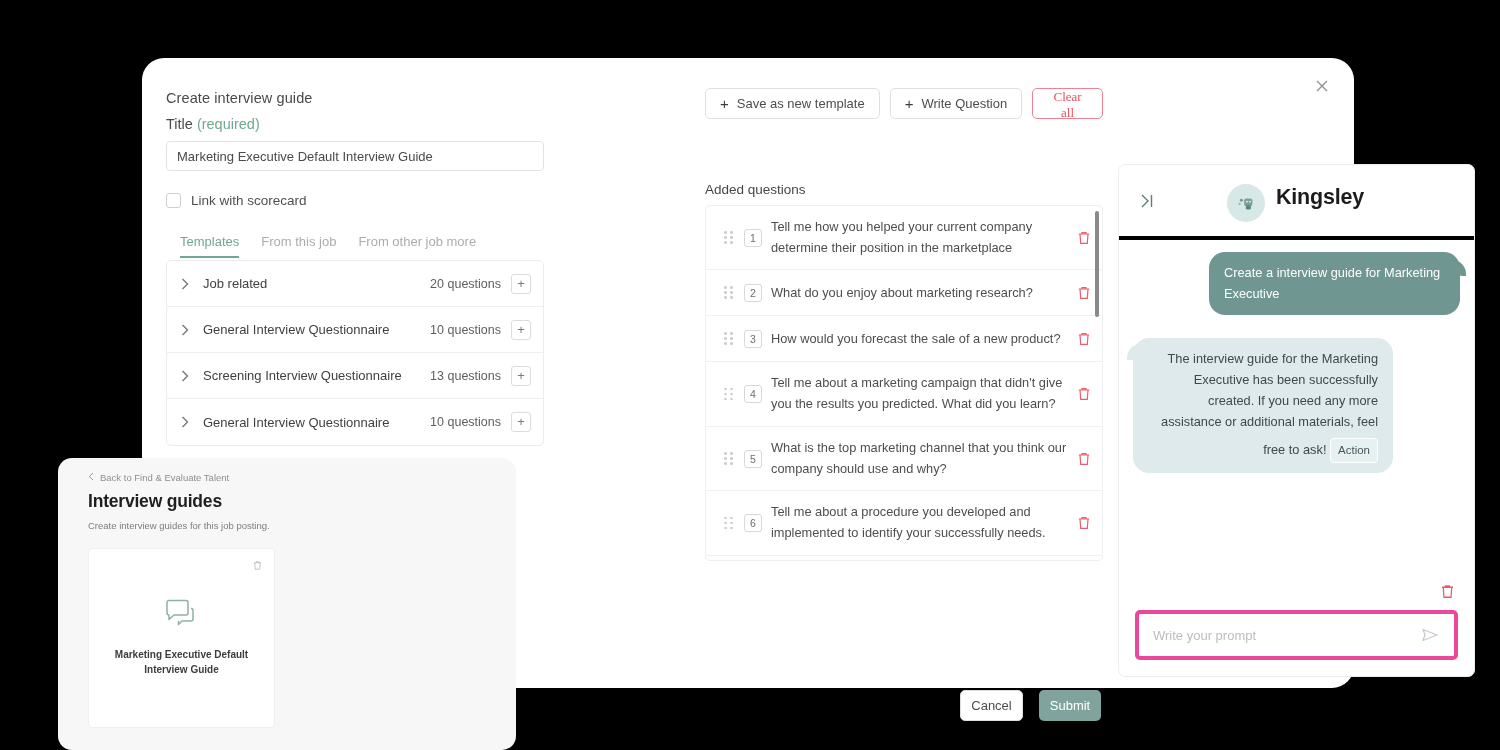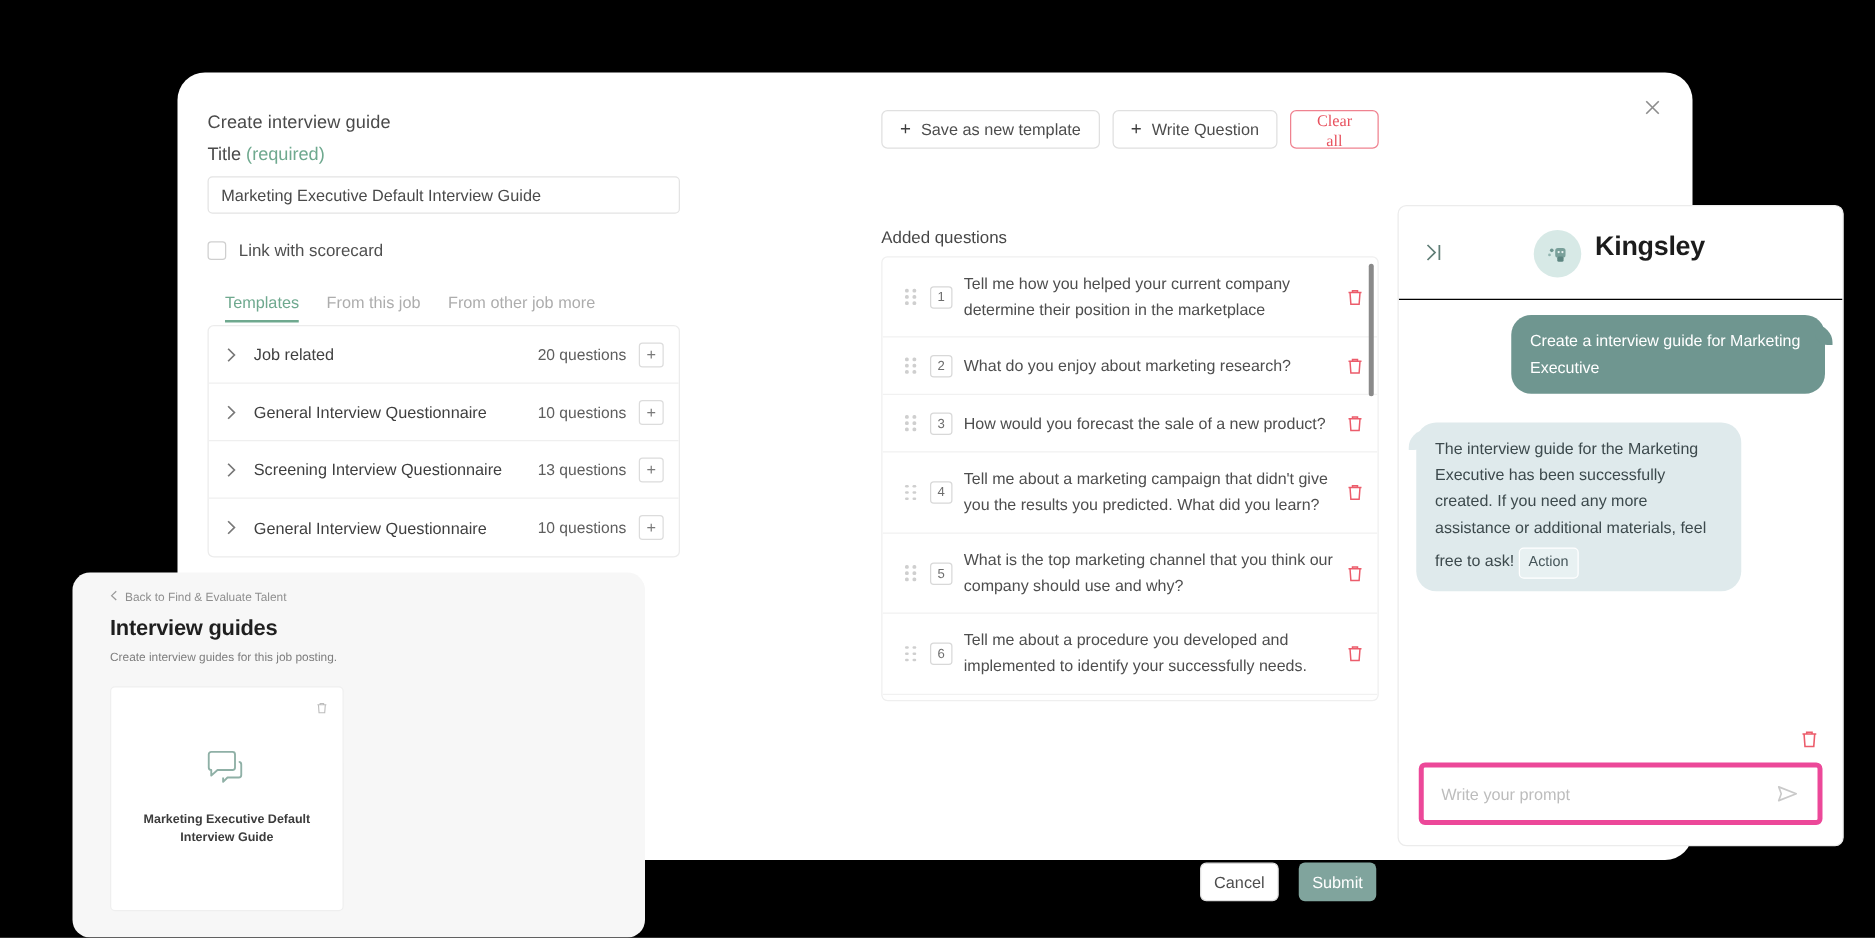--- a/index.html
+++ b/index.html
@@ -153,21 +153,21 @@
   }
 
   
   .chat {
     position: absolute; left: 976px; top: 106px;
     width: 357px; height: 513px;
     border: 1px solid #ececec; border-radius: 7px; background: #fff;
     overflow: hidden;
   }
   .chat-head {
-    height: 75px; border-bottom: 1px solid #000000;
+    height: 75px; border-bottom: 4px solid #000000;
     display: flex; align-items: center; padding: 0 18px; position: relative;
   }
   .collapse-ic { width: 20px; height: 20px; color: #5f7d76; cursor: pointer; }
   .collapse-ic svg { display:block; }
   .avatar {
     position:absolute; left: 108px; top: 19px;
     width: 38px; height: 38px; border-radius: 50%;
     background: #d7e9e6; display:flex; align-items:center; justify-content:center;
   }
   .bot-name {
@@ -181,21 +181,21 @@
     border-radius: 16px; padding: 11px 15px;
   }
   .bubble-user::after {
     content: ""; position: absolute; right: -6px; top: 8px;
     width: 14px; height: 16px; background: #6f9690;
     border-radius: 0 14px 0 10px;
   }
   .bubble-bot {
     position: relative; margin-top: 23px; margin-right: 64px; max-width: 260px;
     background: #dfeaec; color: #3d4a4d; font-size: 12.8px; line-height: 1.62;
-    border-radius: 16px; padding: 11px 15px 10px 15px;
+    border-radius: 16px; padding: 11px 15px 10px 15px; text-align: right;
   }
   .bubble-bot::after {
     content: ""; position: absolute; left: -6px; top: 6px;
     width: 14px; height: 16px; background: #dfeaec;
     border-radius: 14px 0 10px 0;
   }
   .action-chip {
     display: inline-block; margin-top: 6px; padding: 2px 7px;
     border: 1px solid #ffffff; border-radius: 4px; background: #e8f1f2;
     font-size: 11.5px; color: #46565a; cursor: pointer;

